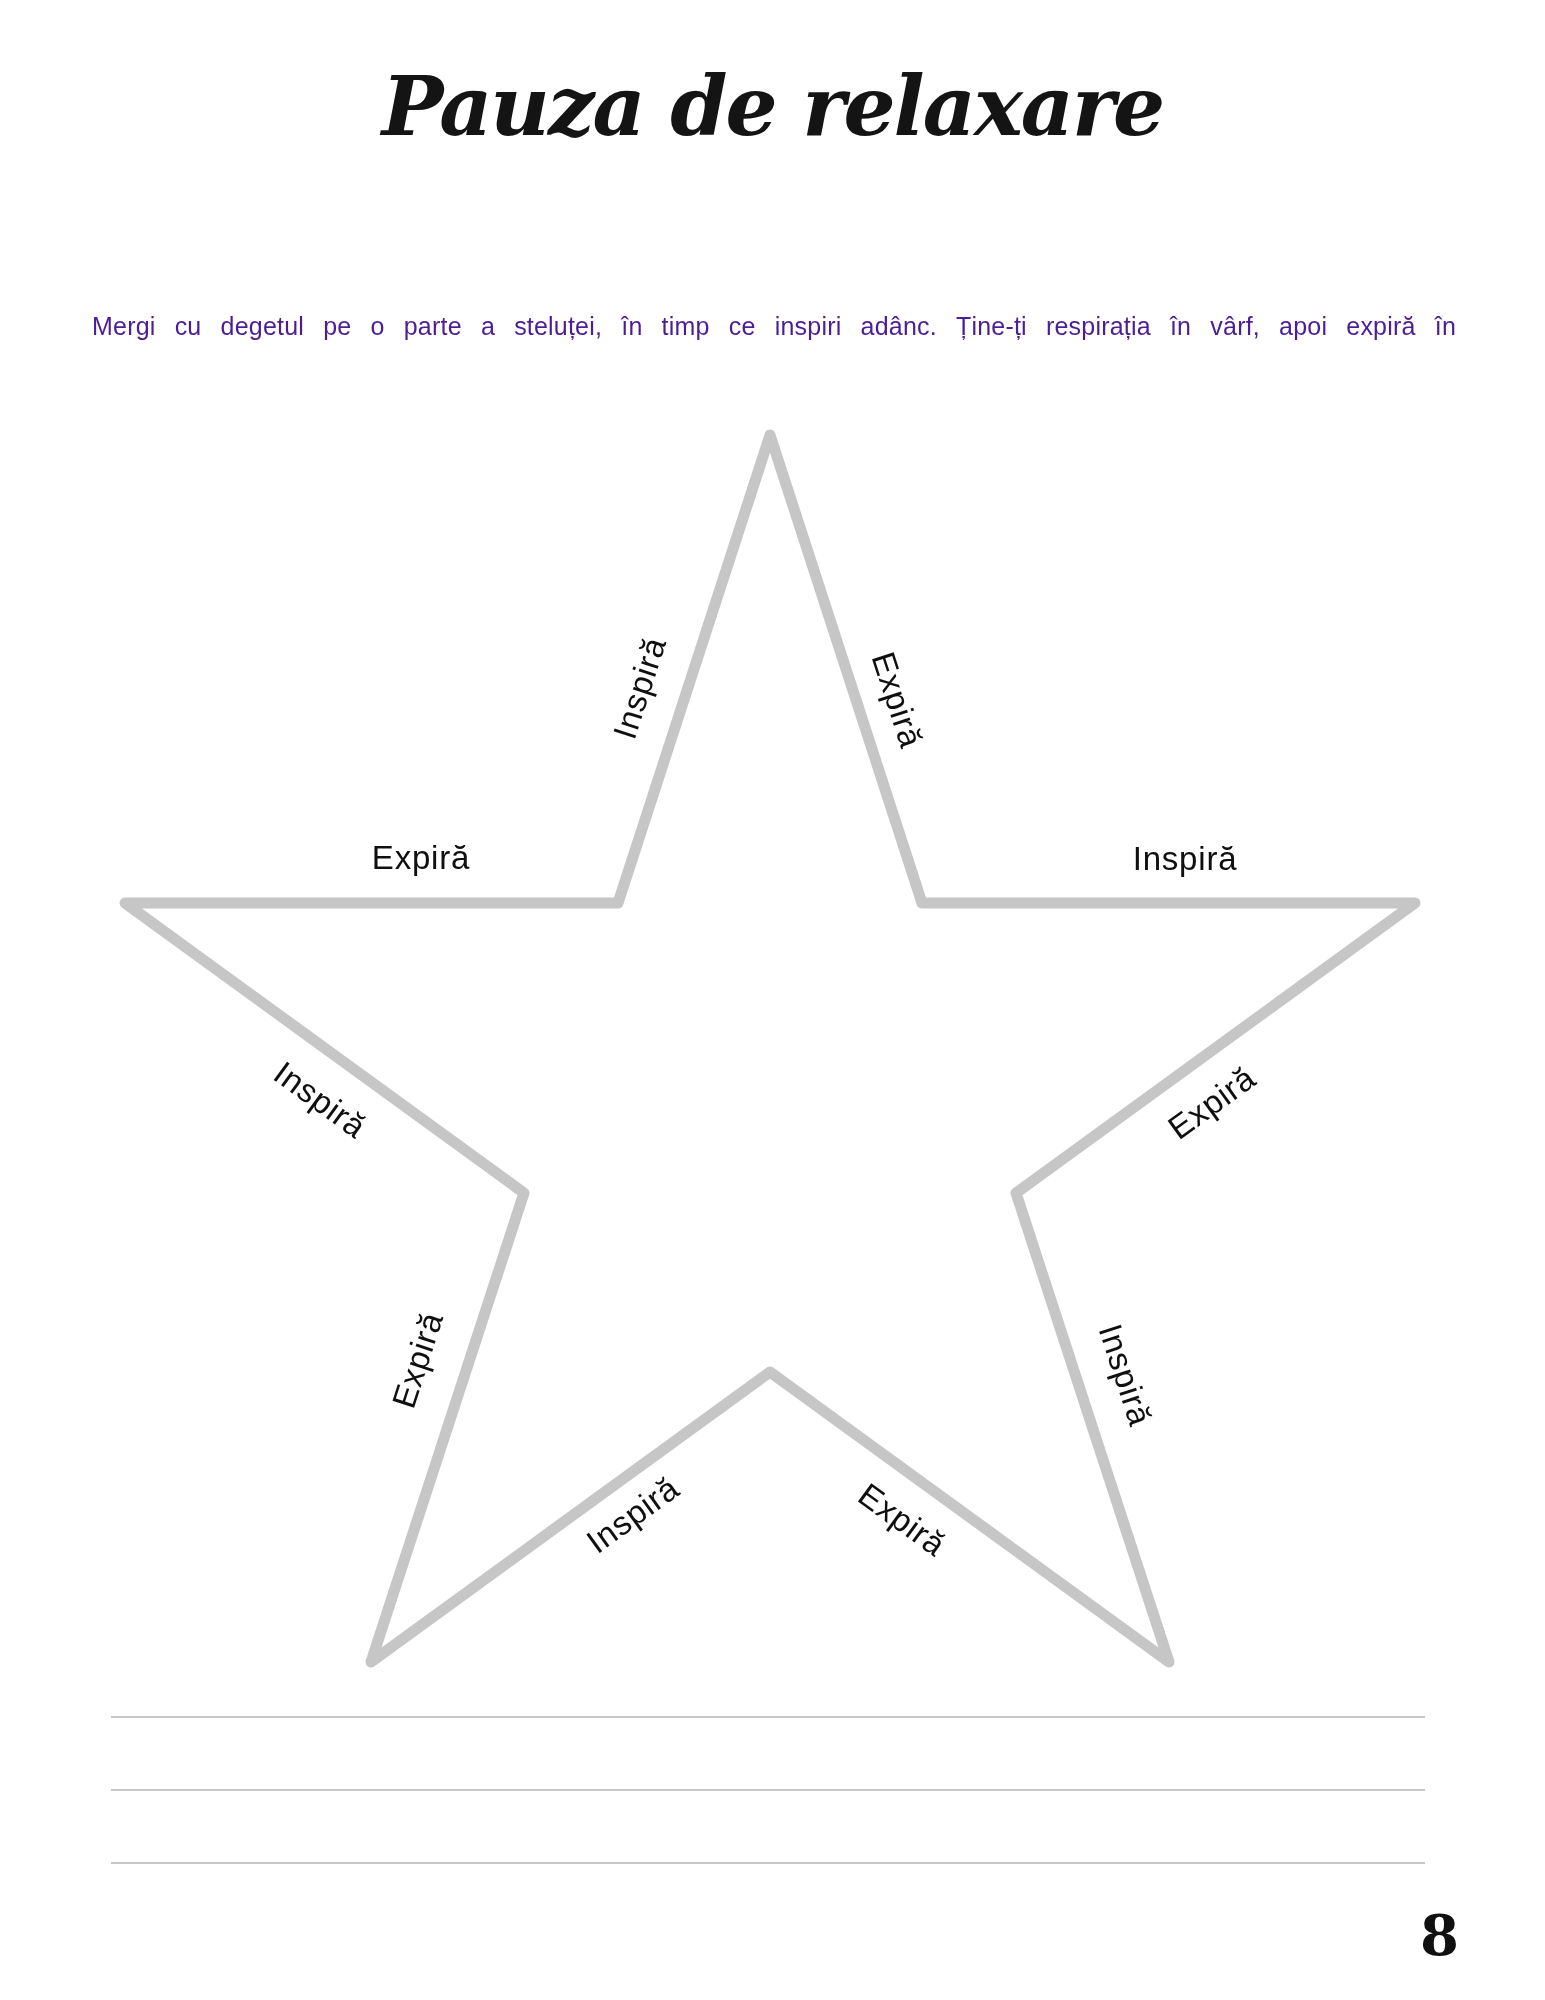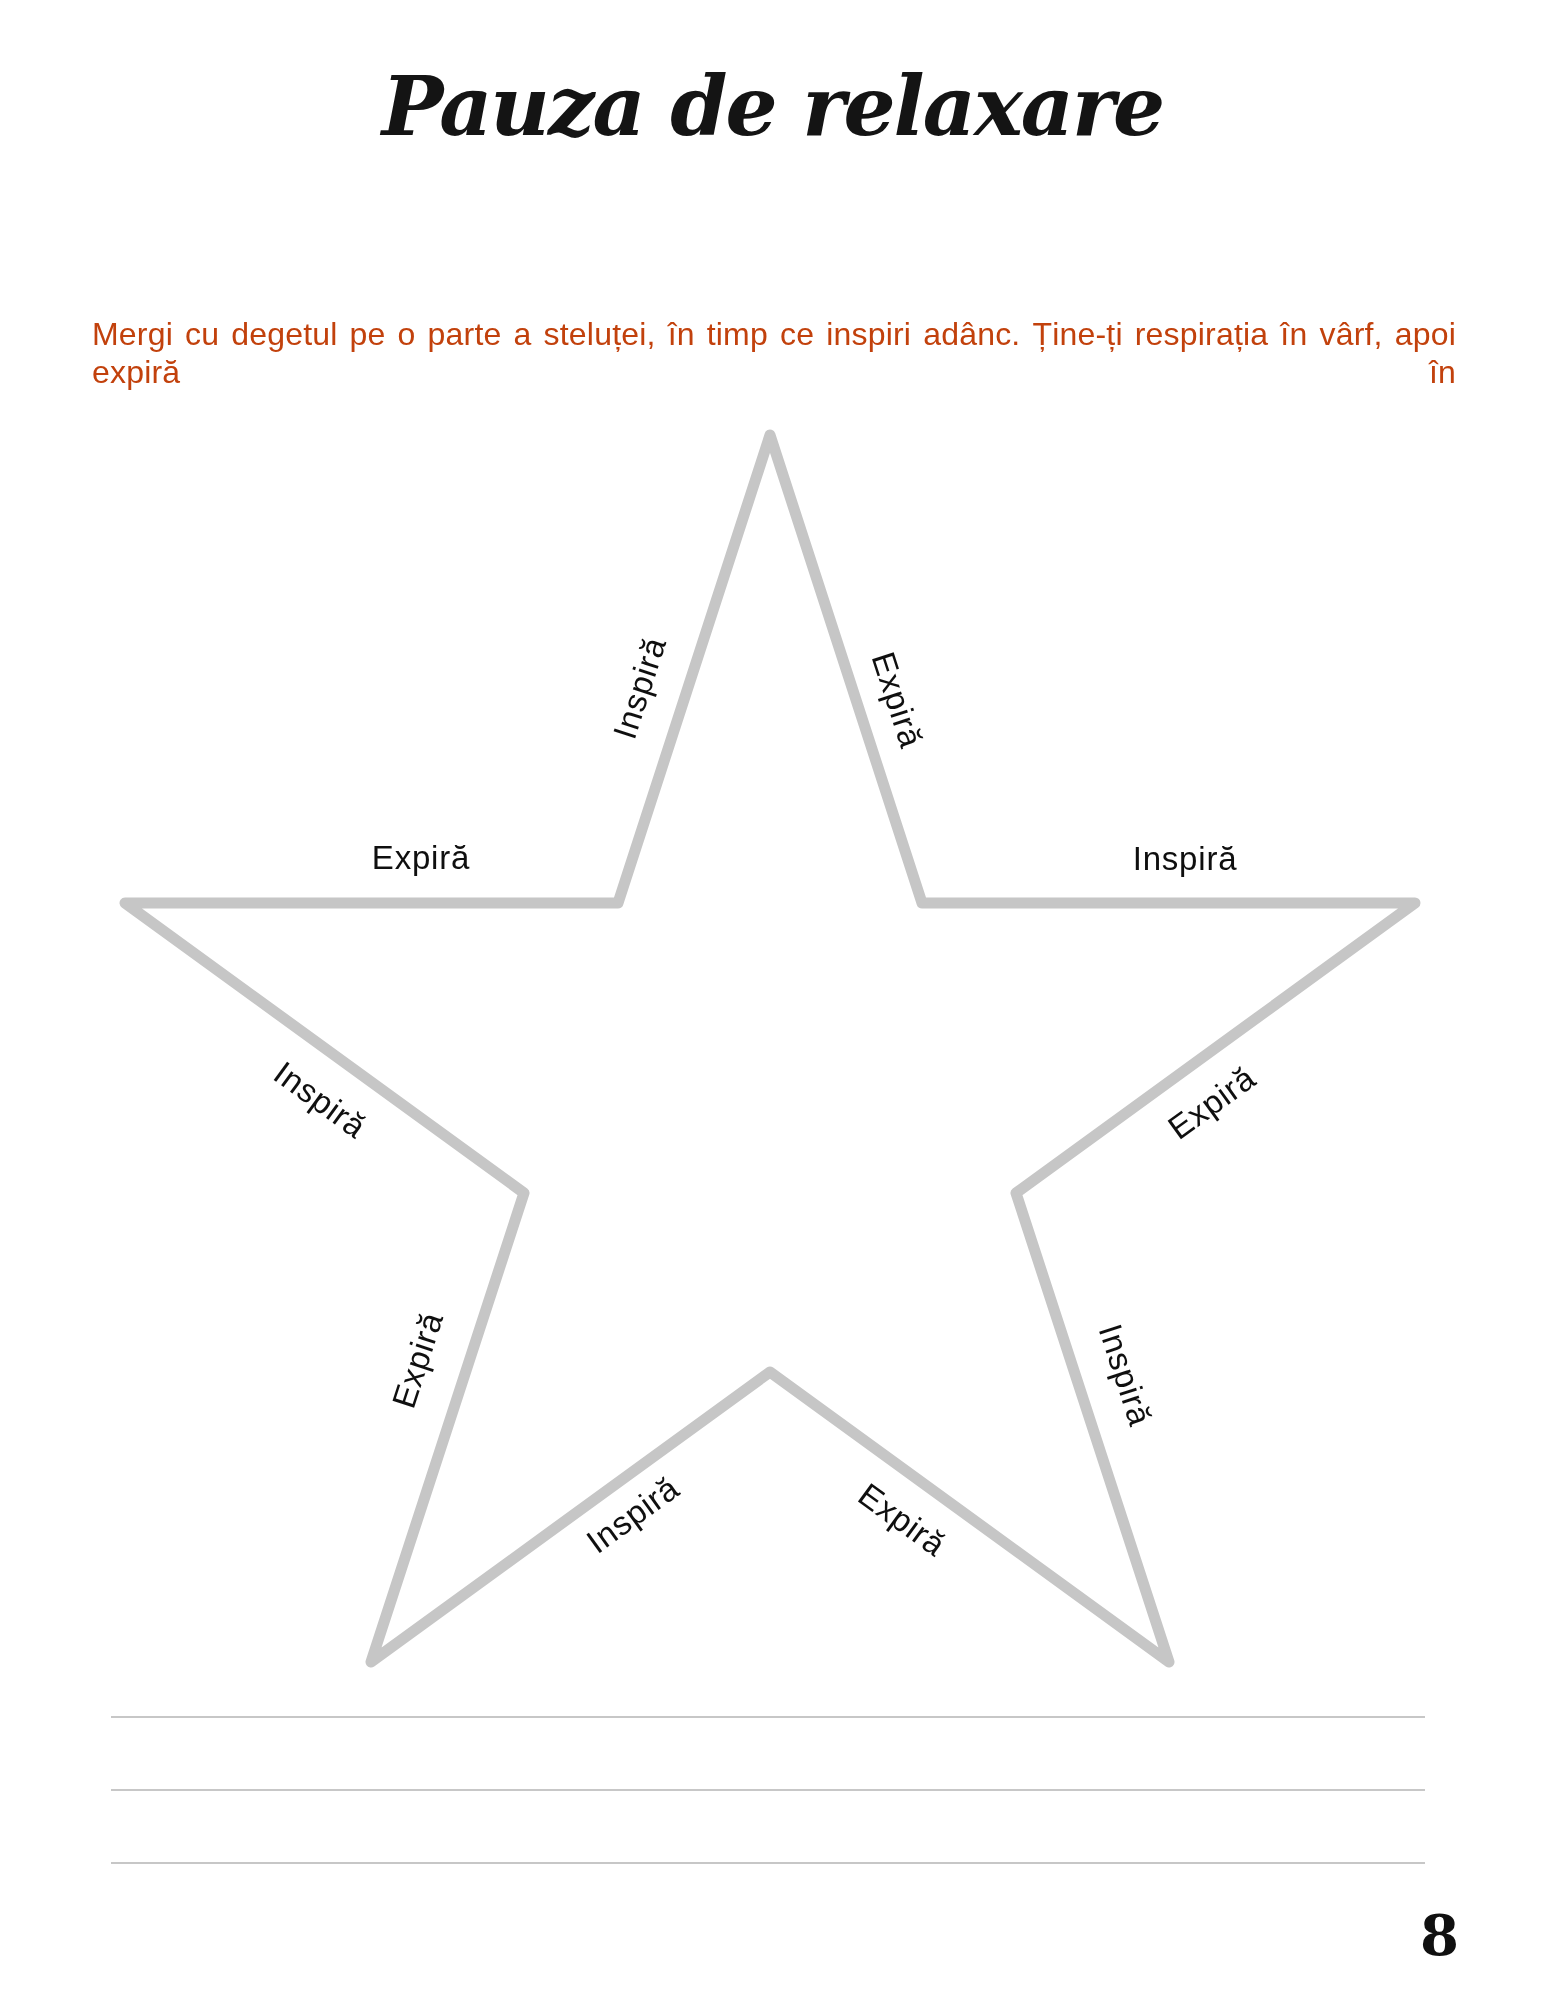--- a/index.html
+++ b/index.html
@@ -24,25 +24,25 @@
     font-weight: 700;
     font-size: 82px;
     letter-spacing: -2px;
     color: #141414;
   }
 
   
   .instructions {
     position: absolute;
     left: 92px;
-    top: 316px;
+    top: 308px;
     width: 1364px;
-    font-size: 32px;
+    font-size: 25px;
     line-height: 37.5px;
-    color: #c2410c;
+    color: #4c1d95;
     letter-spacing: 0.2px;
   }
   .instructions .line-justified {
     text-align: justify;
     text-align-last: justify;
   }
   .instructions .line-plain {
     text-align: left;
   }
 

